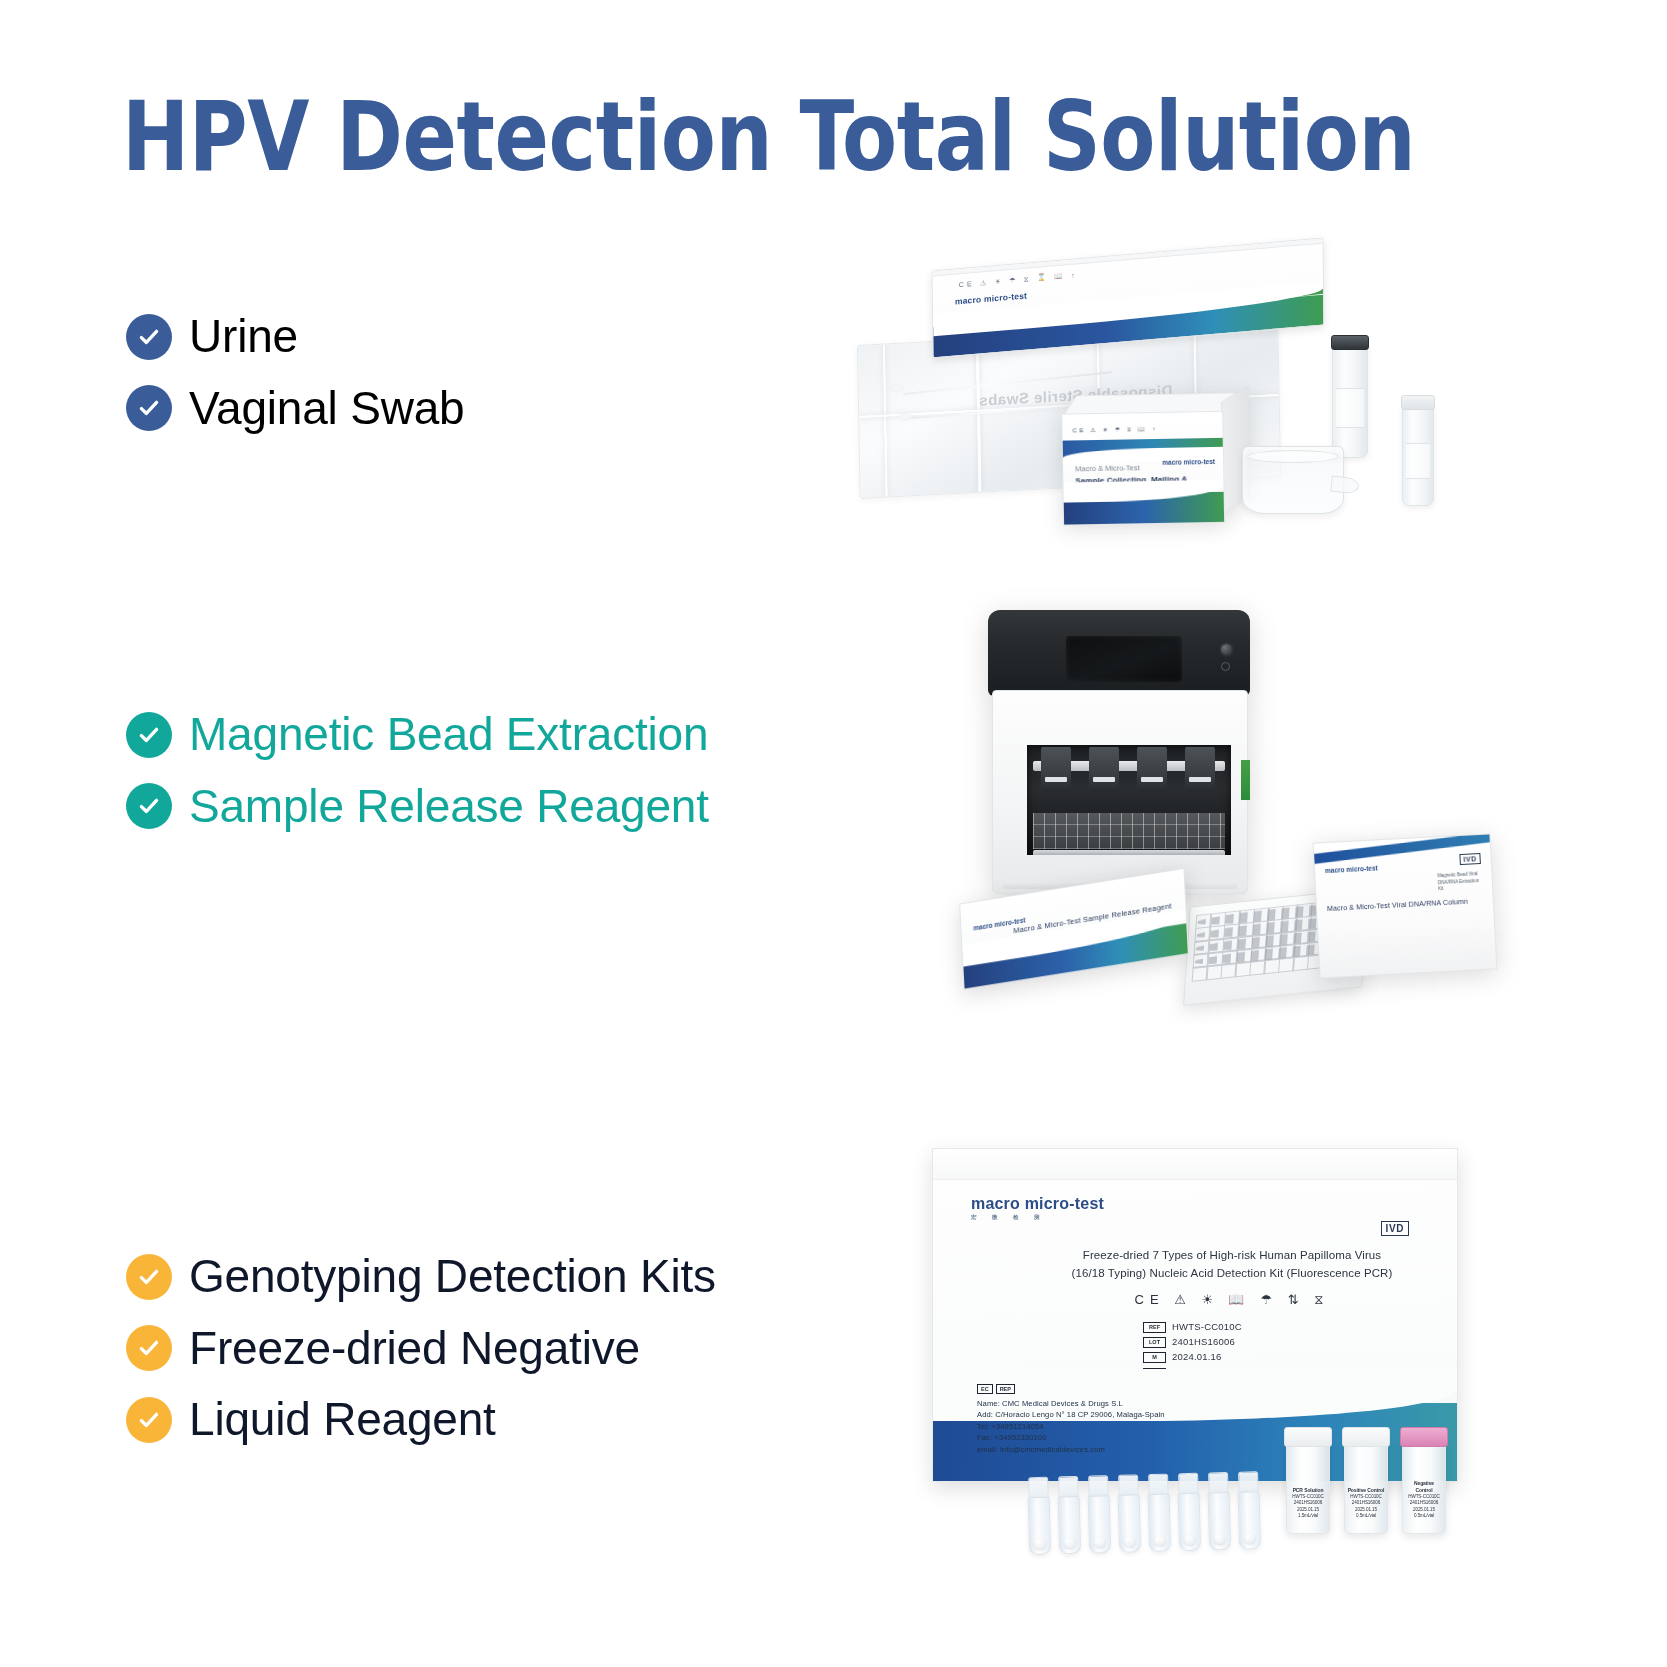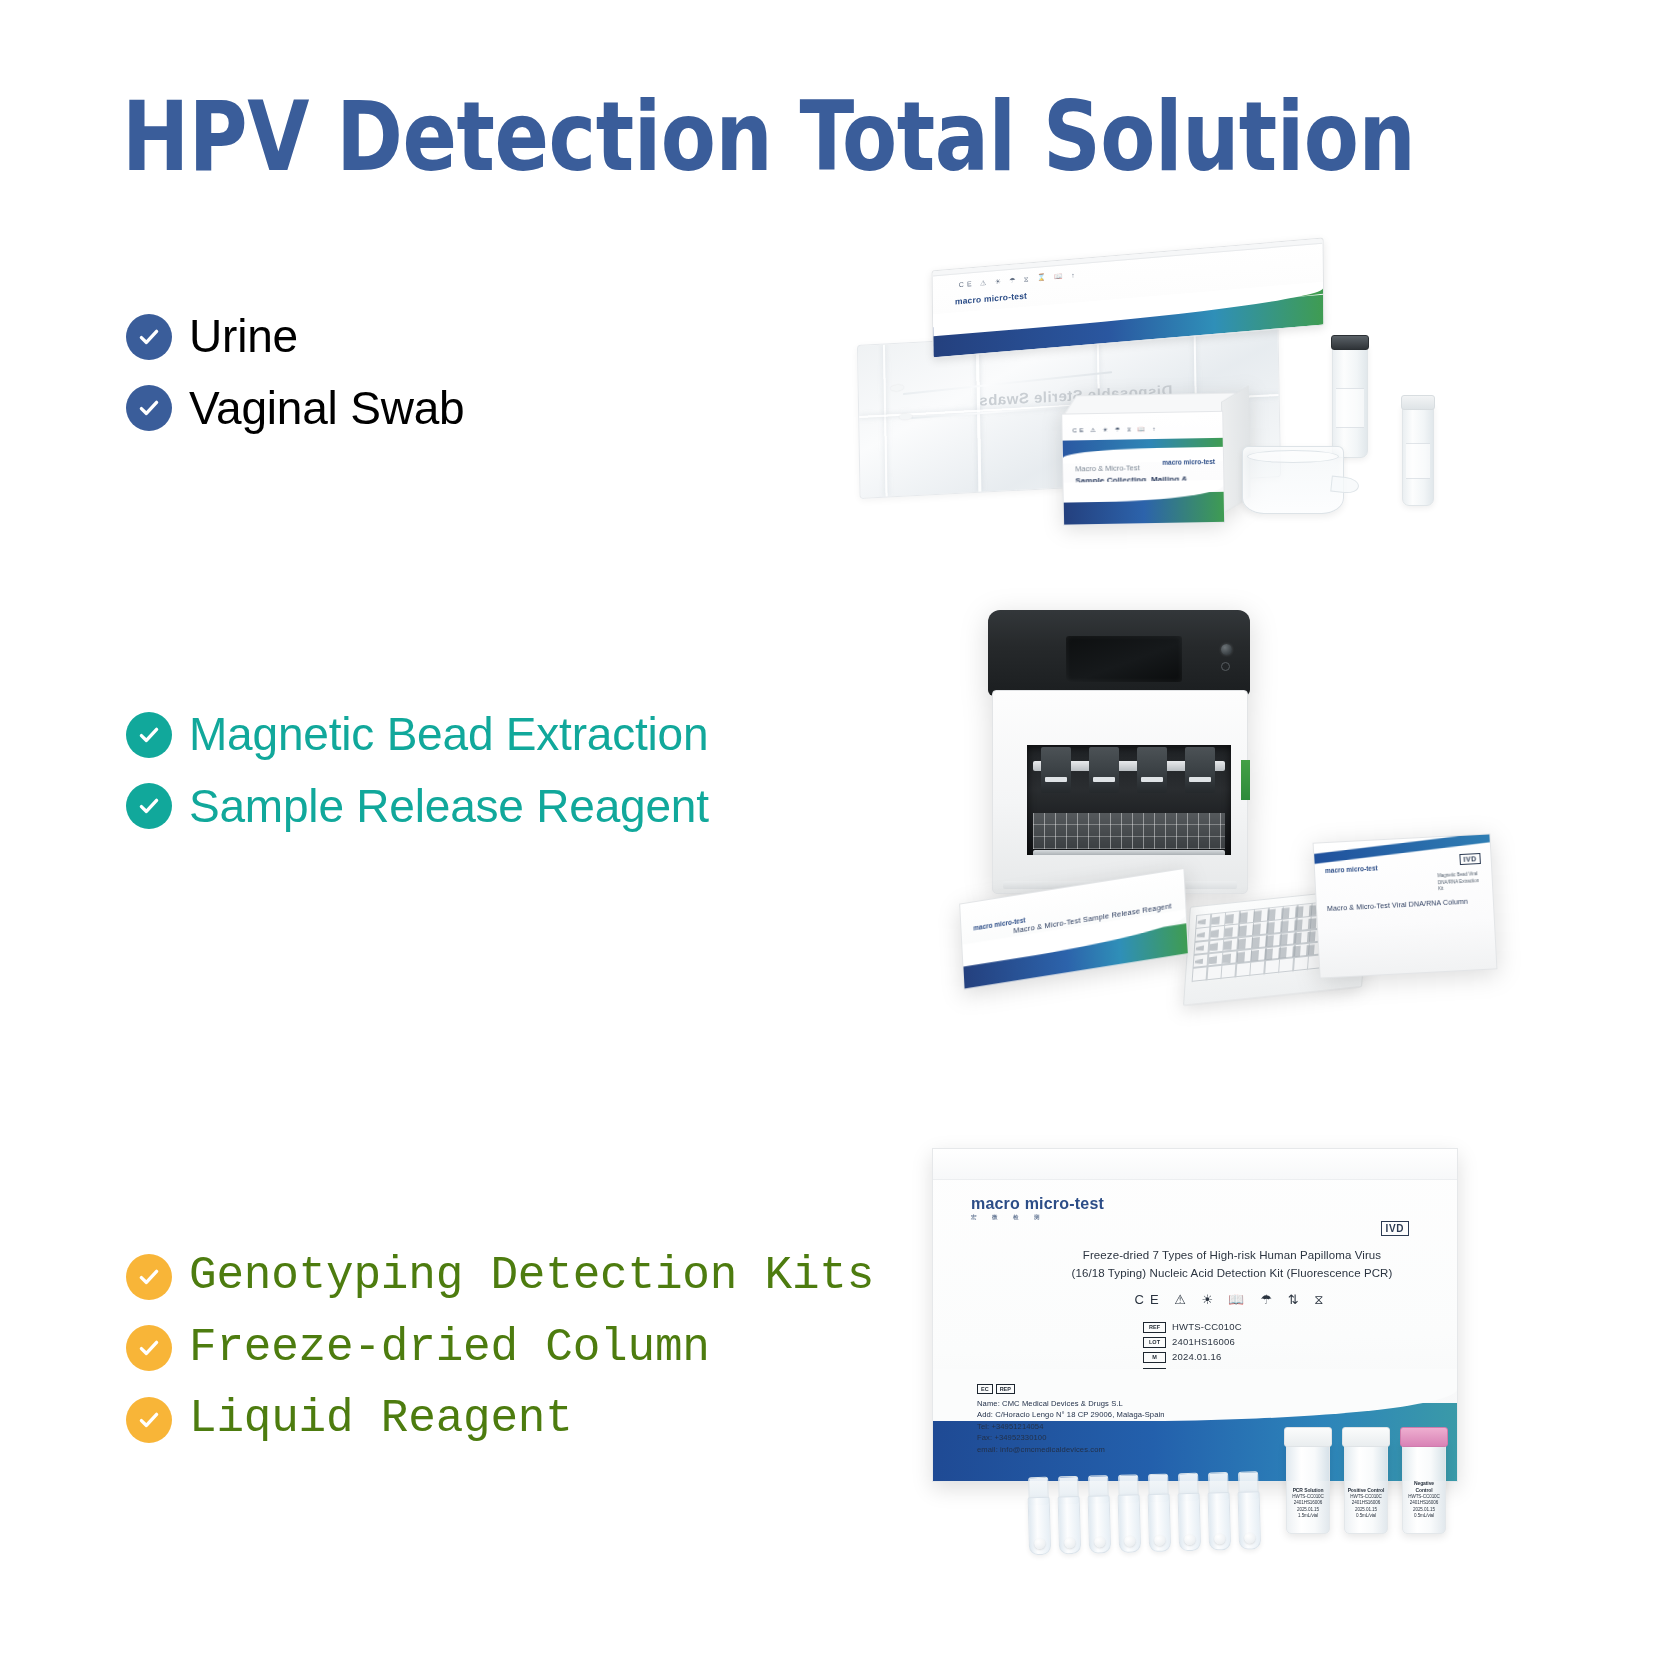--- a/index.html
+++ b/index.html
@@ -67,21 +67,21 @@
     font-weight: normal;
     letter-spacing: -0.2px;
   }
 
   
   .theme-blue  .check-badge { background: #3a5d9a; }
   .theme-blue  .feature-label { color: #000000; }
   .theme-teal  .check-badge { background: #11a89b; }
   .theme-teal  .feature-label { color: #11a89b; }
   .theme-amber .check-badge { background: #f8b538; }
-  .theme-amber .feature-label { color: #4d7c0f; font-family: Liberation Mono, monospace; }
+  .theme-amber .feature-label { color: #0f172a; }
 
   
   .photo { position: absolute; }
 
   .photo-kit {
     left: 840px;
     top: 248px;
     width: 700px;
     height: 320px;
   }
@@ -599,21 +599,21 @@
     </span>
     <span class="feature-label">Genotyping Detection Kits</span>
   </div>
 
   <div class="feature-item">
     <span class="check-badge">
       <svg width="26" height="26" viewBox="0 0 24 24" aria-hidden="true">
         <path d="M5 12.6 L9.6 17 L19 6.8" fill="none" stroke="#ffffff" stroke-width="3.1" stroke-linecap="round" stroke-linejoin="round"></path>
       </svg>
     </span>
-    <span class="feature-label">Freeze-dried Column</span>
+    <span class="feature-label">Freeze-dried Negative</span>
   </div>
 
   <div class="feature-item">
     <span class="check-badge">
       <svg width="26" height="26" viewBox="0 0 24 24" aria-hidden="true">
         <path d="M5 12.6 L9.6 17 L19 6.8" fill="none" stroke="#ffffff" stroke-width="3.1" stroke-linecap="round" stroke-linejoin="round"></path>
       </svg>
     </span>
     <span class="feature-label">Liquid Reagent</span>
   </div>

